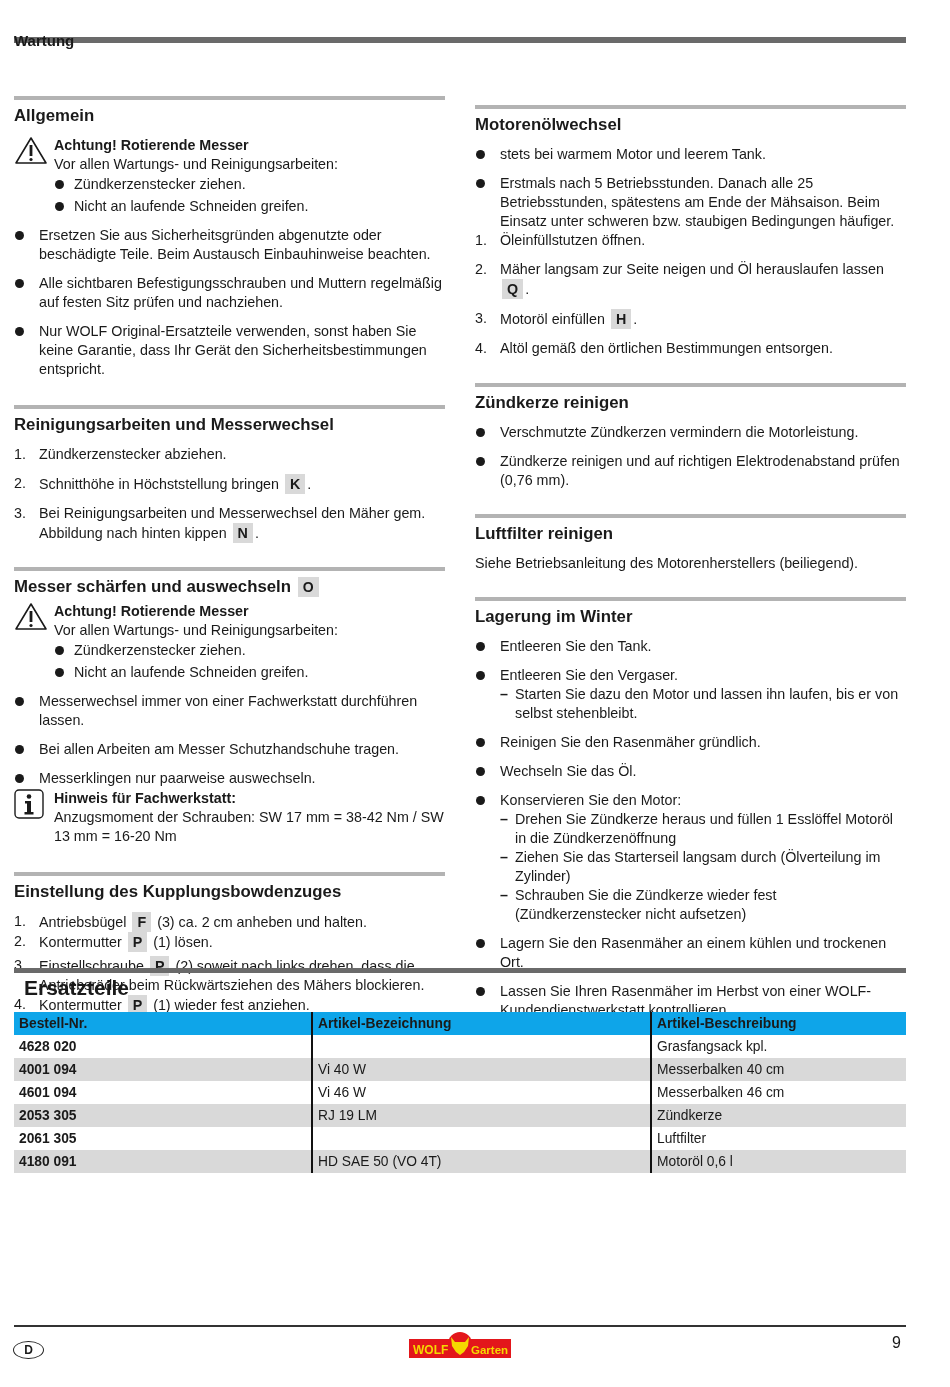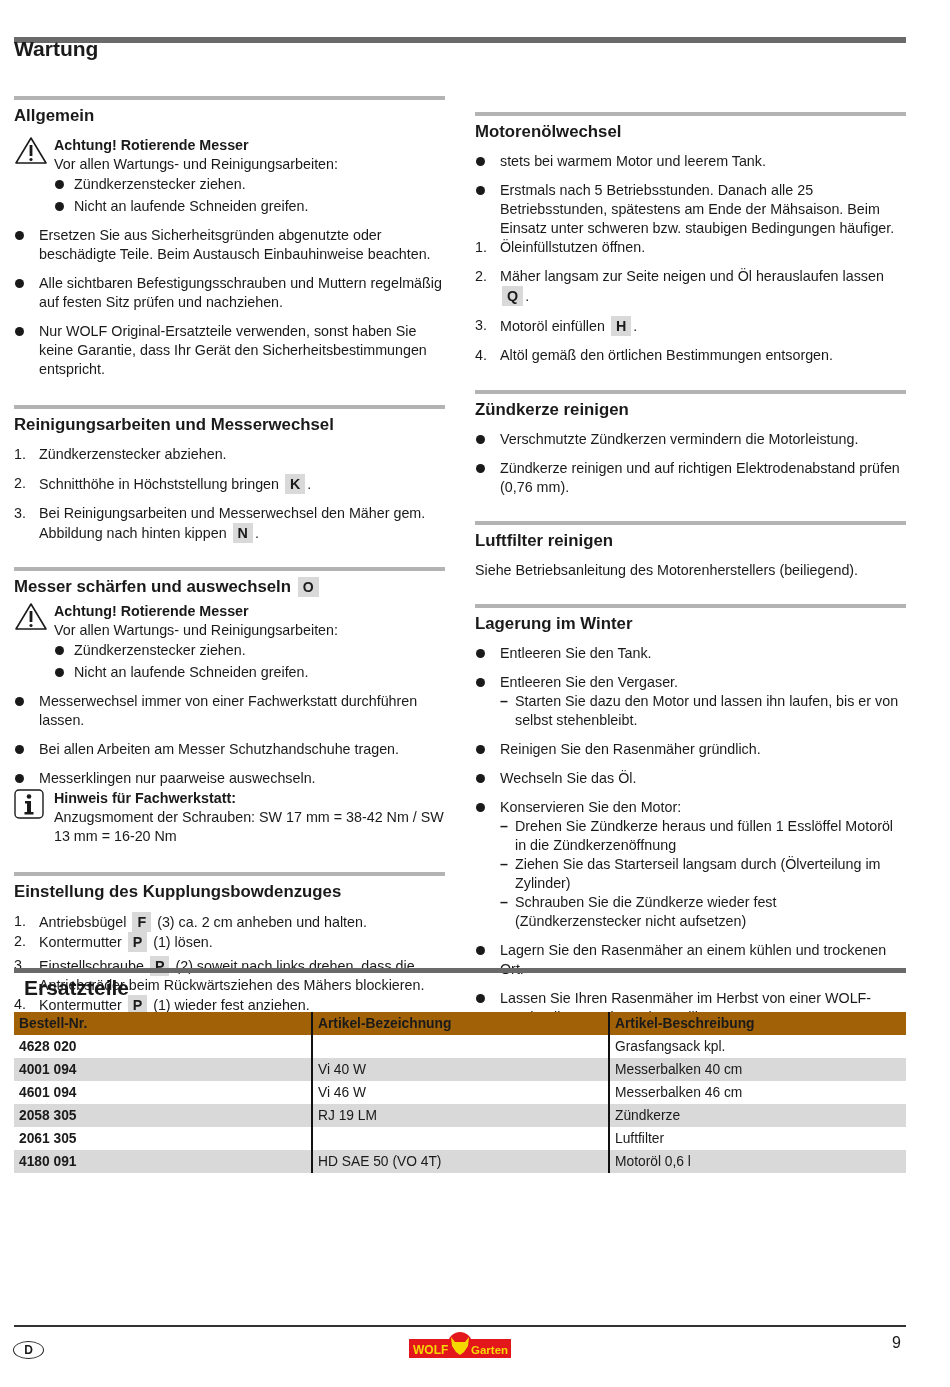--- a/index.html
+++ b/index.html
@@ -1,24 +1,24 @@
 <!DOCTYPE html>
 <html><head>
 <meta charset="utf-8">
 <style>
   * { box-sizing: border-box; margin: 0; padding: 0; }
   html, body { width: 950px; height: 1387px; background: #fff; overflow: hidden; }
   body { font-family: "Liberation Sans", sans-serif; color: #1a1a1a; font-size: 14.3px; line-height: 19px; position: relative; }
 
   .topbar { position: absolute; left: 14px; top: 37px; width: 892px; height: 6px; background: #6a6a6a; }
-  .page-title { position: absolute; left: 14px; top: 36px; font-size: 21px; font-weight: bold; line-height: 26px; }
+  .page-title { position: absolute; left: 14px; top: 28px; font-size: 15px; font-weight: bold; line-height: 26px; }
 
   .col { position: absolute; width: 431px; }
   .col.left { left: 14px; top: 96px; }
-  .col.right { left: 475px; top: 112px; }
+  .col.right { left: 475px; top: 105px; }
 
   .section { margin-bottom: 0; }
   .sec-rule { height: 4px; background: #b3b3b3; }
   .sec-title { font-size: 16.8px; font-weight: bold; line-height: 22px; margin-top: 5px; margin-bottom: 9px; }
 
   .row { position: relative; padding-left: 25px; }
   .row .mark { position: absolute; left: 0; top: 0; width: 25px; }
   .bullet-dot { display: inline-block; width: 9px; height: 9px; border-radius: 50%; background: #1a1a1a; position: absolute; left: 1px; top: 5px; }
   .gap { margin-top: 10px; }
   .sub-row { position: relative; padding-left: 15px; }
@@ -30,27 +30,27 @@
   .warn-sub { position: relative; padding-left: 20px; margin-top: 1px; }
   .warn-sub .bullet-dot { left: 1px; top: 5px; }
 
   .key { display: inline-block; background: #d9d9d9; font-weight: bold; padding: 0 5px; line-height: 20px; margin: 0 2px; }
 
   .ersatz-bar { position: absolute; left: 14px; top: 968px; width: 892px; height: 5px; background: #6a6a6a; }
   .ersatz-title { position: absolute; left: 24px; top: 975px; font-size: 21px; font-weight: bold; line-height: 26px; }
 
   table.parts { position: absolute; left: 14px; top: 1012px; width: 892px; border-collapse: collapse; font-size: 13.8px; }
   table.parts th, table.parts td { text-align: left; padding: 0 5px; height: 23px; vertical-align: middle; }
-  table.parts th { background: #a16207; font-weight: bold; }
+  table.parts th { background: #0ea5e9; font-weight: bold; }
   table.parts tr:nth-child(even) td { background: #d9d9d9; }
   table.parts td:first-child { font-weight: bold; }
   table.parts th:nth-child(2), table.parts td:nth-child(2),
   table.parts th:nth-child(3), table.parts td:nth-child(3) { border-left: 2px solid #111; }
   table.parts th:nth-child(1) { width: 298px; }
-  table.parts th:nth-child(2) { width: 297px; }
+  table.parts th:nth-child(2) { width: 339px; }
 
   .footer-rule { position: absolute; left: 14px; top: 1325px; width: 892px; height: 2px; background: #333; }
   .lang-badge { position: absolute; left: 13px; top: 1341px; width: 31px; height: 18px; border: 1px solid #222; border-radius: 50%; text-align: center; font-weight: bold; font-size: 12px; line-height: 16px; }
   .logo { position: absolute; left: 409px; top: 1331px; width: 102px; height: 28px; }
   .page-num { position: absolute; left: 892px; top: 1333px; font-size: 16px; }
 </style>
 </head>
 <body>
 
 <div class="topbar"></div>
@@ -184,21 +184,21 @@
         <td>4001 094</td>
         <td>Vi 40 W</td>
         <td>Messerbalken 40 cm</td>
       </tr>
       <tr>
         <td>4601 094</td>
         <td>Vi 46 W</td>
         <td>Messerbalken 46 cm</td>
       </tr>
       <tr>
-        <td>2058 305</td>
+        <td>2053 305</td>
         <td>RJ 19 LM</td>
         <td>Zündkerze</td>
       </tr>
       <tr>
         <td>2061 305</td>
         <td></td>
         <td>Luftfilter</td>
       </tr>
       <tr>
         <td>4180 091</td>

